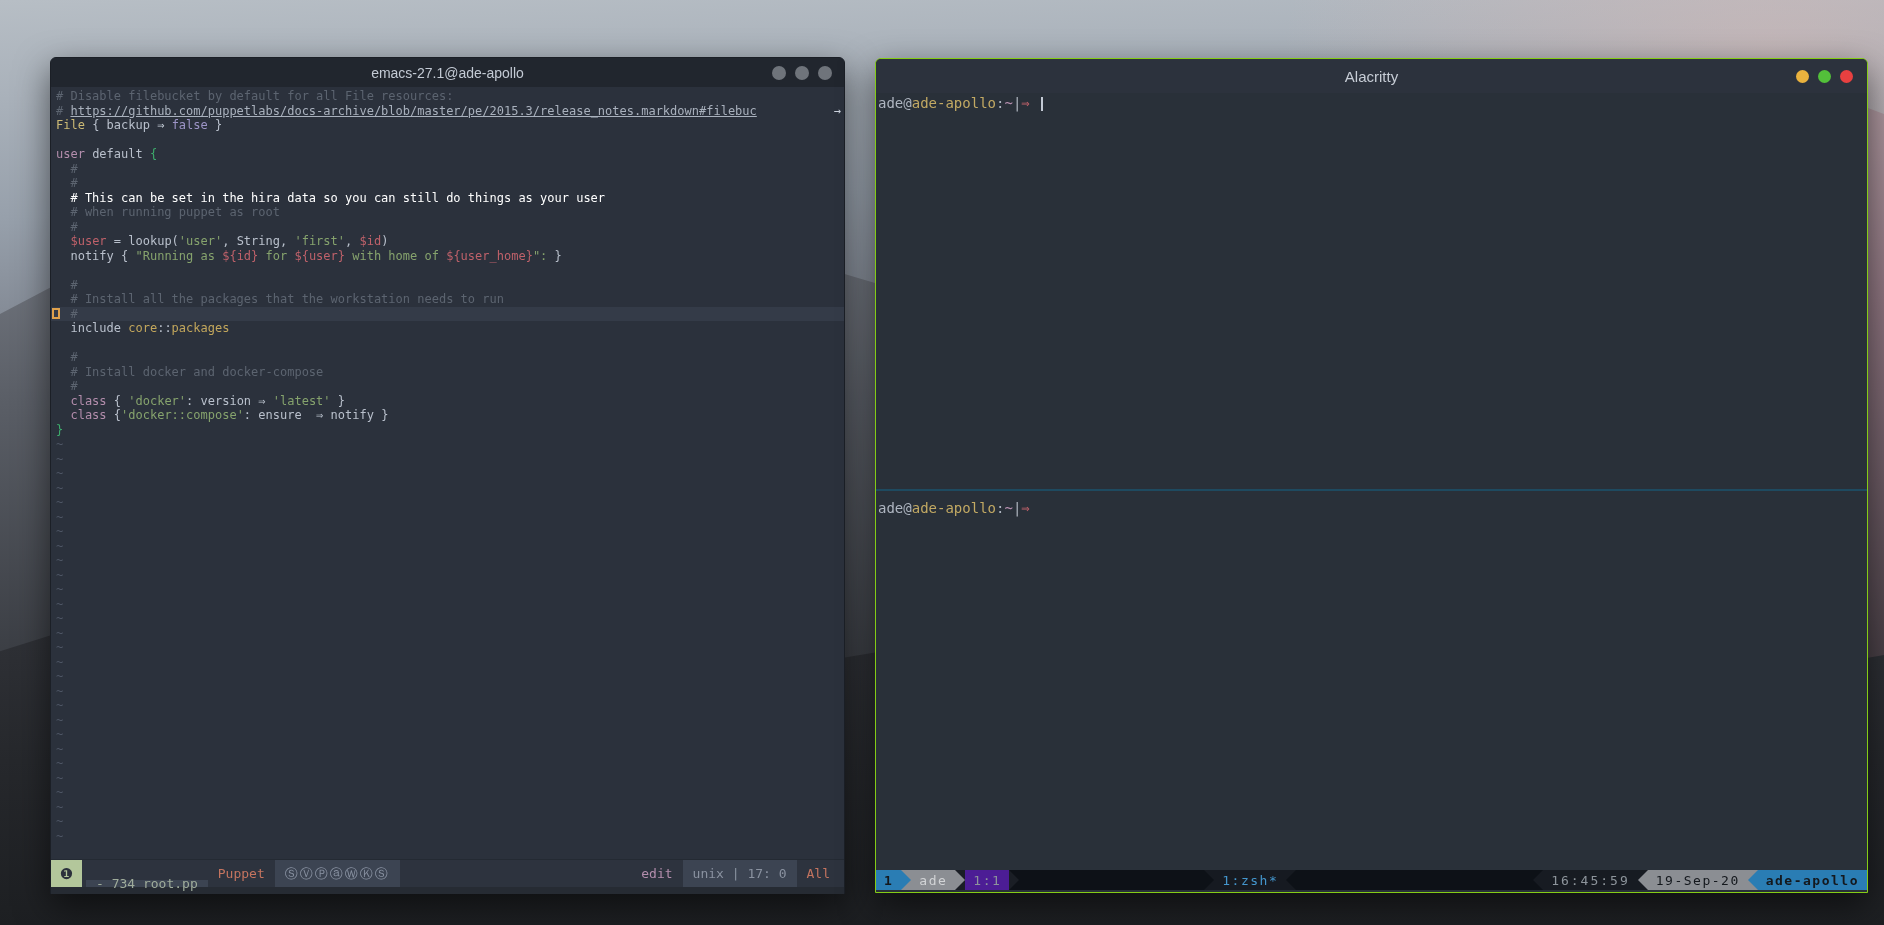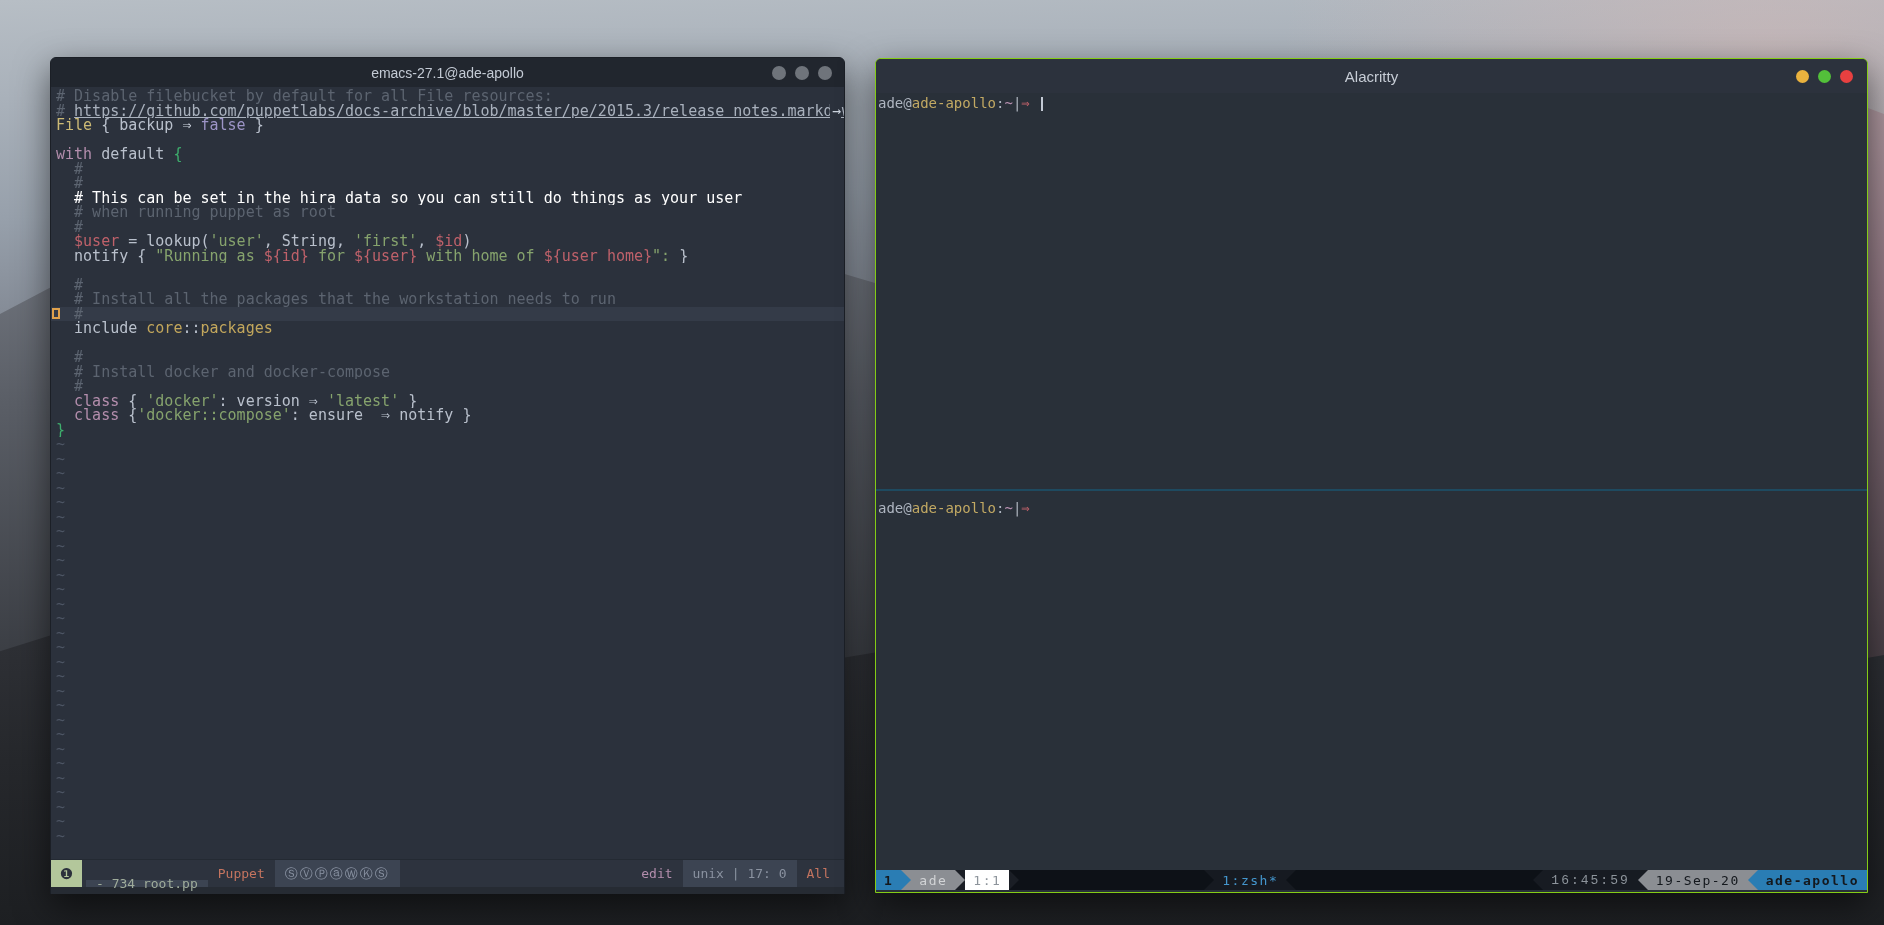--- a/index.html
+++ b/index.html
@@ -23,21 +23,21 @@
   .titlebar { position:relative; display:flex; align-items:center; justify-content:center; }
   .lights { position:absolute; display:flex; gap:9px; }
   .light { border-radius:50%; }
 
   
   .emacs { left:50px; top:57px; width:795px; height:837px; background:#2b313c; border:1px solid #1b1f26; }
   .emacs .titlebar { height:29px; background:#21262e; border-radius:5px 5px 0 0; }
   .emacs .titlebar .title { font-family:"Liberation Sans",sans-serif; font-size:14px; color:#c3cad4; }
   .emacs .lights { right:12px; top:8px; }
   .emacs .light { width:14px; height:14px; background:#6f747b; }
-  .ebuffer { position:relative; height:772px; overflow:hidden; padding-top:2px; font-size:15px; line-height:14.5px; }
+  .ebuffer { position:relative; height:772px; overflow:hidden; padding-top:2px; font-size:12px; line-height:14.5px; }
   .cline { position:relative; height:14.5px; white-space:pre; padding-left:5px; overflow:hidden; }
   .cline.hl { background:#343b48; }
   .fringe-cursor { position:absolute; left:1px; top:1px; width:8px; height:11px; border:2px solid #dfa14c; background:transparent; }
   .trunc { position:absolute; right:3px; top:0; background:#2b313c; padding-left:2px; }
   .modeline { height:28px; background:#2d333e; display:flex; align-items:stretch; font-size:13px; border-top:1px solid #242a33; }
   .ml-badge { display:flex; align-items:center; justify-content:center; width:31px; font-size:15px; }
   .ml-seg { display:flex; align-items:center; padding:0 10px; }
   .ml-panel { background:#3c4452; }
   .ml-right { margin-left:auto; display:flex; align-items:stretch; }
   .minibuffer { height:7px; background:#262b33; }
@@ -78,21 +78,21 @@
       <div class="light" style="background: rgb(111, 116, 123);"></div>
       <div class="light" style="background: rgb(111, 116, 123);"></div>
       <div class="light" style="background: rgb(111, 116, 123);"></div>
     </div>
   </div>
   <div class="ebuffer" id="emacs-buffer">
       <div class="cline"><span style="color: rgb(92, 100, 112);"># Disable filebucket by default for all File resources:</span></div>
       <div class="cline"><span style="color: rgb(92, 100, 112);"># </span><span style="color: rgb(169, 177, 189); text-decoration: underline;">https://github.com/puppetlabs/docs-archive/blob/master/pe/2015.3/release_notes.markdown#filebuc</span><span class="trunc" style="color: rgb(204, 211, 222);">→</span></div>
       <div class="cline"><span style="color: rgb(204, 186, 117);">File</span><span style="color: rgb(185, 192, 204);"> { </span><span style="color: rgb(185, 192, 204);">backup</span><span style="color: rgb(204, 211, 222);"> ⇒ </span><span style="color: rgb(157, 149, 199);">false</span><span style="color: rgb(185, 192, 204);"> }</span></div>
       <div class="cline"></div>
-      <div class="cline"><span style="color: rgb(180, 142, 173);">with</span><span style="color: rgb(185, 192, 204);"> default </span><span style="color: rgb(62, 174, 109);">{</span></div>
+      <div class="cline"><span style="color: rgb(180, 142, 173);">user</span><span style="color: rgb(185, 192, 204);"> default </span><span style="color: rgb(62, 174, 109);">{</span></div>
       <div class="cline"><span style="color: rgb(92, 100, 112);">  #</span></div>
       <div class="cline"><span style="color: rgb(92, 100, 112);">  #</span></div>
       <div class="cline"><span style="color: #ffffff;">  # This can be set in the hira data so you can still do things as your user</span></div>
       <div class="cline"><span style="color: rgb(92, 100, 112);">  # when running puppet as root</span></div>
       <div class="cline"><span style="color: rgb(92, 100, 112);">  #</span></div>
       <div class="cline"><span style="color: rgb(185, 192, 204);">  </span><span style="color: rgb(191, 97, 106);">$user</span><span style="color: rgb(185, 192, 204);"> = lookup(</span><span style="color: rgb(134, 163, 109);">'user'</span><span style="color: rgb(185, 192, 204);">, String, </span><span style="color: rgb(134, 163, 109);">'first'</span><span style="color: rgb(185, 192, 204);">, </span><span style="color: rgb(191, 97, 106);">$id</span><span style="color: rgb(185, 192, 204);">)</span></div>
       <div class="cline"><span style="color: rgb(185, 192, 204);">  notify { </span><span style="color: rgb(134, 163, 109);">"Running as </span><span style="color: rgb(191, 97, 106);">${id}</span><span style="color: rgb(134, 163, 109);"> for </span><span style="color: rgb(191, 97, 106);">${user}</span><span style="color: rgb(134, 163, 109);"> with home of </span><span style="color: rgb(191, 97, 106);">${user_home}</span><span style="color: rgb(134, 163, 109);">":</span><span style="color: rgb(185, 192, 204);"> }</span></div>
       <div class="cline"></div>
       <div class="cline"><span style="color: rgb(92, 100, 112);">  #</span></div>
       <div class="cline"><span style="color: rgb(92, 100, 112);">  # Install all the packages that the workstation needs to run</span></div>
@@ -159,28 +159,28 @@
   </div>
   <div class="term">
     <div class="pane pane-top" id="pane-top"><div><span style="color: rgb(174, 181, 192);">ade@</span><span style="color: rgb(194, 169, 99);">ade-apollo</span><span style="color: rgb(174, 181, 192);">:</span><span style="color: rgb(180, 142, 173);">~</span><span style="color: rgb(174, 181, 192);">|</span><span style="color: rgb(191, 97, 106);">⇒</span><span class="tcursor" style="background: rgb(195, 202, 213);"></span></div></div>
     <div class="pane-divider"></div>
     <div class="pane pane-bottom" id="pane-bottom"><div><span style="color: rgb(174, 181, 192);">ade@</span><span style="color: rgb(194, 169, 99);">ade-apollo</span><span style="color: rgb(174, 181, 192);">:</span><span style="color: rgb(180, 142, 173);">~</span><span style="color: rgb(174, 181, 192);">|</span><span style="color: rgb(191, 97, 106);">⇒</span></div></div>
     <div class="tmux-bar" id="tmux-bar">
         <div class="tm-seg bold" style="background: rgb(42, 125, 180); color: rgb(20, 24, 29);">1</div>
         <div class="tm-tri-r" style="border-left: 10px solid rgb(42, 125, 180); background: rgb(139, 142, 147);"></div>
         <div class="tm-seg" style="background: rgb(139, 142, 147); color: rgb(210, 212, 214);">ade</div>
         <div class="tm-tri-r" style="border-left: 10px solid rgb(139, 142, 147); background: rgb(26, 30, 37);"></div>
-        <div class="tm-seg" style="background: #ffffff; color: rgb(141, 148, 155);">1:1</div>
+        <div class="tm-seg" style="background: #4c1d95; color: rgb(141, 148, 155);">1:1</div>
         <div class="tm-tri-r" style="border-left: 10px solid rgb(26, 30, 37); background: rgb(13, 17, 23);"></div>
         <div class="tm-spacer" style="width: 185px;"></div>
         <div class="tm-tri-r" style="border-left: 10px solid rgb(13, 17, 23); background: rgb(22, 26, 33);"></div>
         <div class="tm-seg" style="background: rgb(22, 26, 33); color: rgb(68, 150, 205);">1:zsh*</div>
         <div class="tm-tri-l" style="border-right: 10px solid rgb(13, 17, 23); background: rgb(22, 26, 33);"></div>
         <div class="tm-spacer" style="flex: 1 1 0%;"></div>
         <div class="tm-tri-l" style="border-right: 10px solid rgb(23, 27, 34); background: rgb(13, 17, 23);"></div>
-        <div class="tm-seg" style="background: rgb(23, 27, 34); color: rgb(141, 148, 155); letter-spacing: 2px; font-family: Liberation Mono, monospace;">16:45:59</div>
+        <div class="tm-seg" style="background: rgb(23, 27, 34); color: rgb(141, 148, 155); letter-spacing: 2px;">16:45:59</div>
         <div class="tm-tri-l" style="border-right: 10px solid rgb(139, 142, 147); background: rgb(23, 27, 34);"></div>
         <div class="tm-seg" style="background: rgb(139, 142, 147); color: rgb(20, 24, 29);">19-Sep-20</div>
         <div class="tm-tri-l" style="border-right: 10px solid rgb(42, 125, 180); background: rgb(139, 142, 147);"></div>
         <div class="tm-seg bold" style="background: rgb(42, 125, 180); color: rgb(20, 24, 29);">ade-apollo</div>
       </div>
   </div>
 </div>
 
 </body></html>

